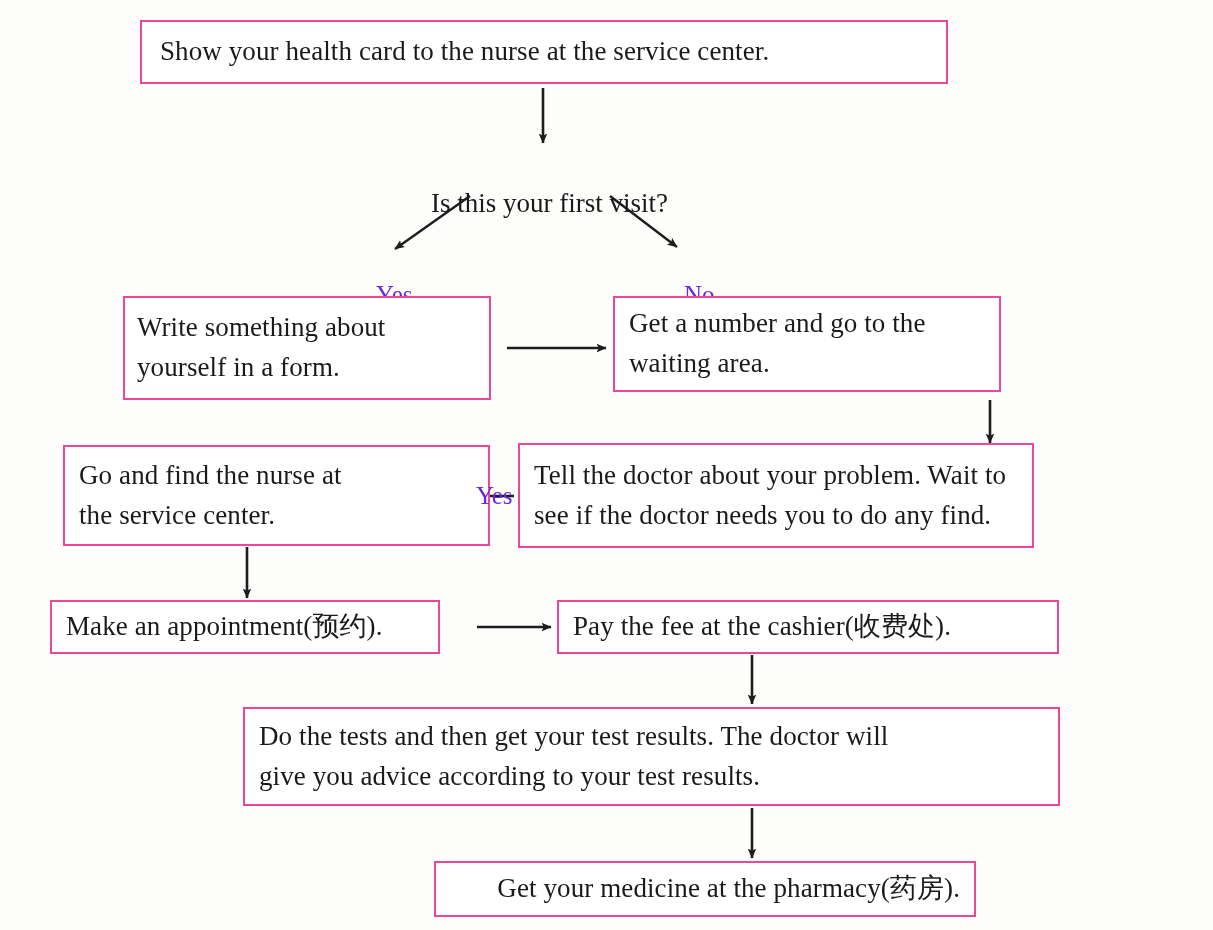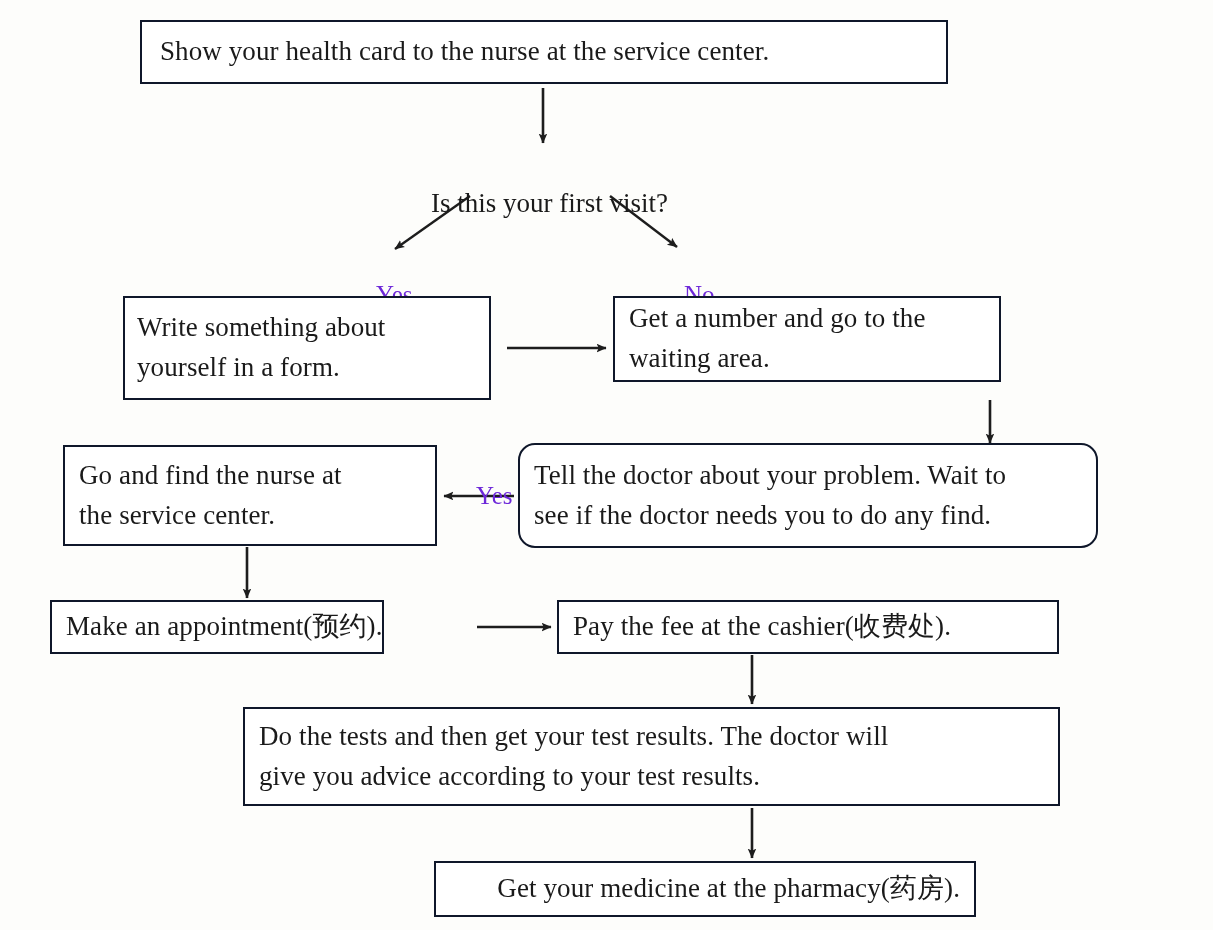--- a/index.html
+++ b/index.html
@@ -13,21 +13,21 @@
     width: 1213px;
     height: 930px;
     background: #fdfdfb;
     font-family: "Liberation Serif", "DejaVu Serif", serif;
     color: #1a1a1a;
     overflow: hidden;
   }
   .node {
     position: absolute;
     box-sizing: border-box;
-    border: 2px solid #0f172a;
+    border: 2px solid #ec4899;
     background: #ffffff;
     display: flex;
     flex-direction: column;
     justify-content: center;
     font-size: 27px;
     line-height: 1.48;
     padding: 4px 14px;
     letter-spacing: 0.1px;
   }
   .node .line {
@@ -103,40 +103,40 @@
   </div>
   <div class="edge-label" style="left:659px; top:257px;">
     <span>No</span>
   </div>
 
   <div class="node" style="left:123px; top:296px; width:368px; height:104px;padding-left:12px;">
     <span class="line">Write something about</span>
     <span class="line">yourself in a form.</span>
   </div>
 
-  <div class="node" style="left:613px; top:296px; width:388px; height:86px;">
+  <div class="node" style="left:613px; top:296px; width:388px; height:96px;">
     <span class="line">Get a number and go to the</span>
     <span class="line">waiting area.</span>
   </div>
 
-  <div class="node" style="left:63px; top:445px; width:374px; height:101px;">
+  <div class="node" style="left:63px; top:445px; width:427px; height:101px;">
     <span class="line">Go and find the nurse at</span>
     <span class="line">the service center.</span>
   </div>
 
   <div class="edge-label" style="left:452px; top:458px;">
     <span>Yes</span>
   </div>
 
-  <div class="node" style="left:518px; top:443px; width:580px; height:105px;border-radius:17px;">
+  <div class="node" style="left:518px; top:443px; width:516px; height:105px;">
     <span class="line">Tell the doctor about your problem. Wait to</span>
     <span class="line">see if the doctor needs you to do any find.</span>
   </div>
 
-  <div class="node" style="left:50px; top:600px; width:334px; height:54px;">
+  <div class="node" style="left:50px; top:600px; width:390px; height:54px;">
     <span class="line">Make an appointment(预约).</span>
   </div>
 
   <div class="node" style="left:557px; top:600px; width:502px; height:54px;">
     <span class="line">Pay the fee at the cashier(收费处).</span>
   </div>
 
   <div class="node" style="left:243px; top:707px; width:817px; height:99px;">
     <span class="line">Do the tests and then get your test results. The doctor will</span>
     <span class="line">give you advice according to your test results.</span>

